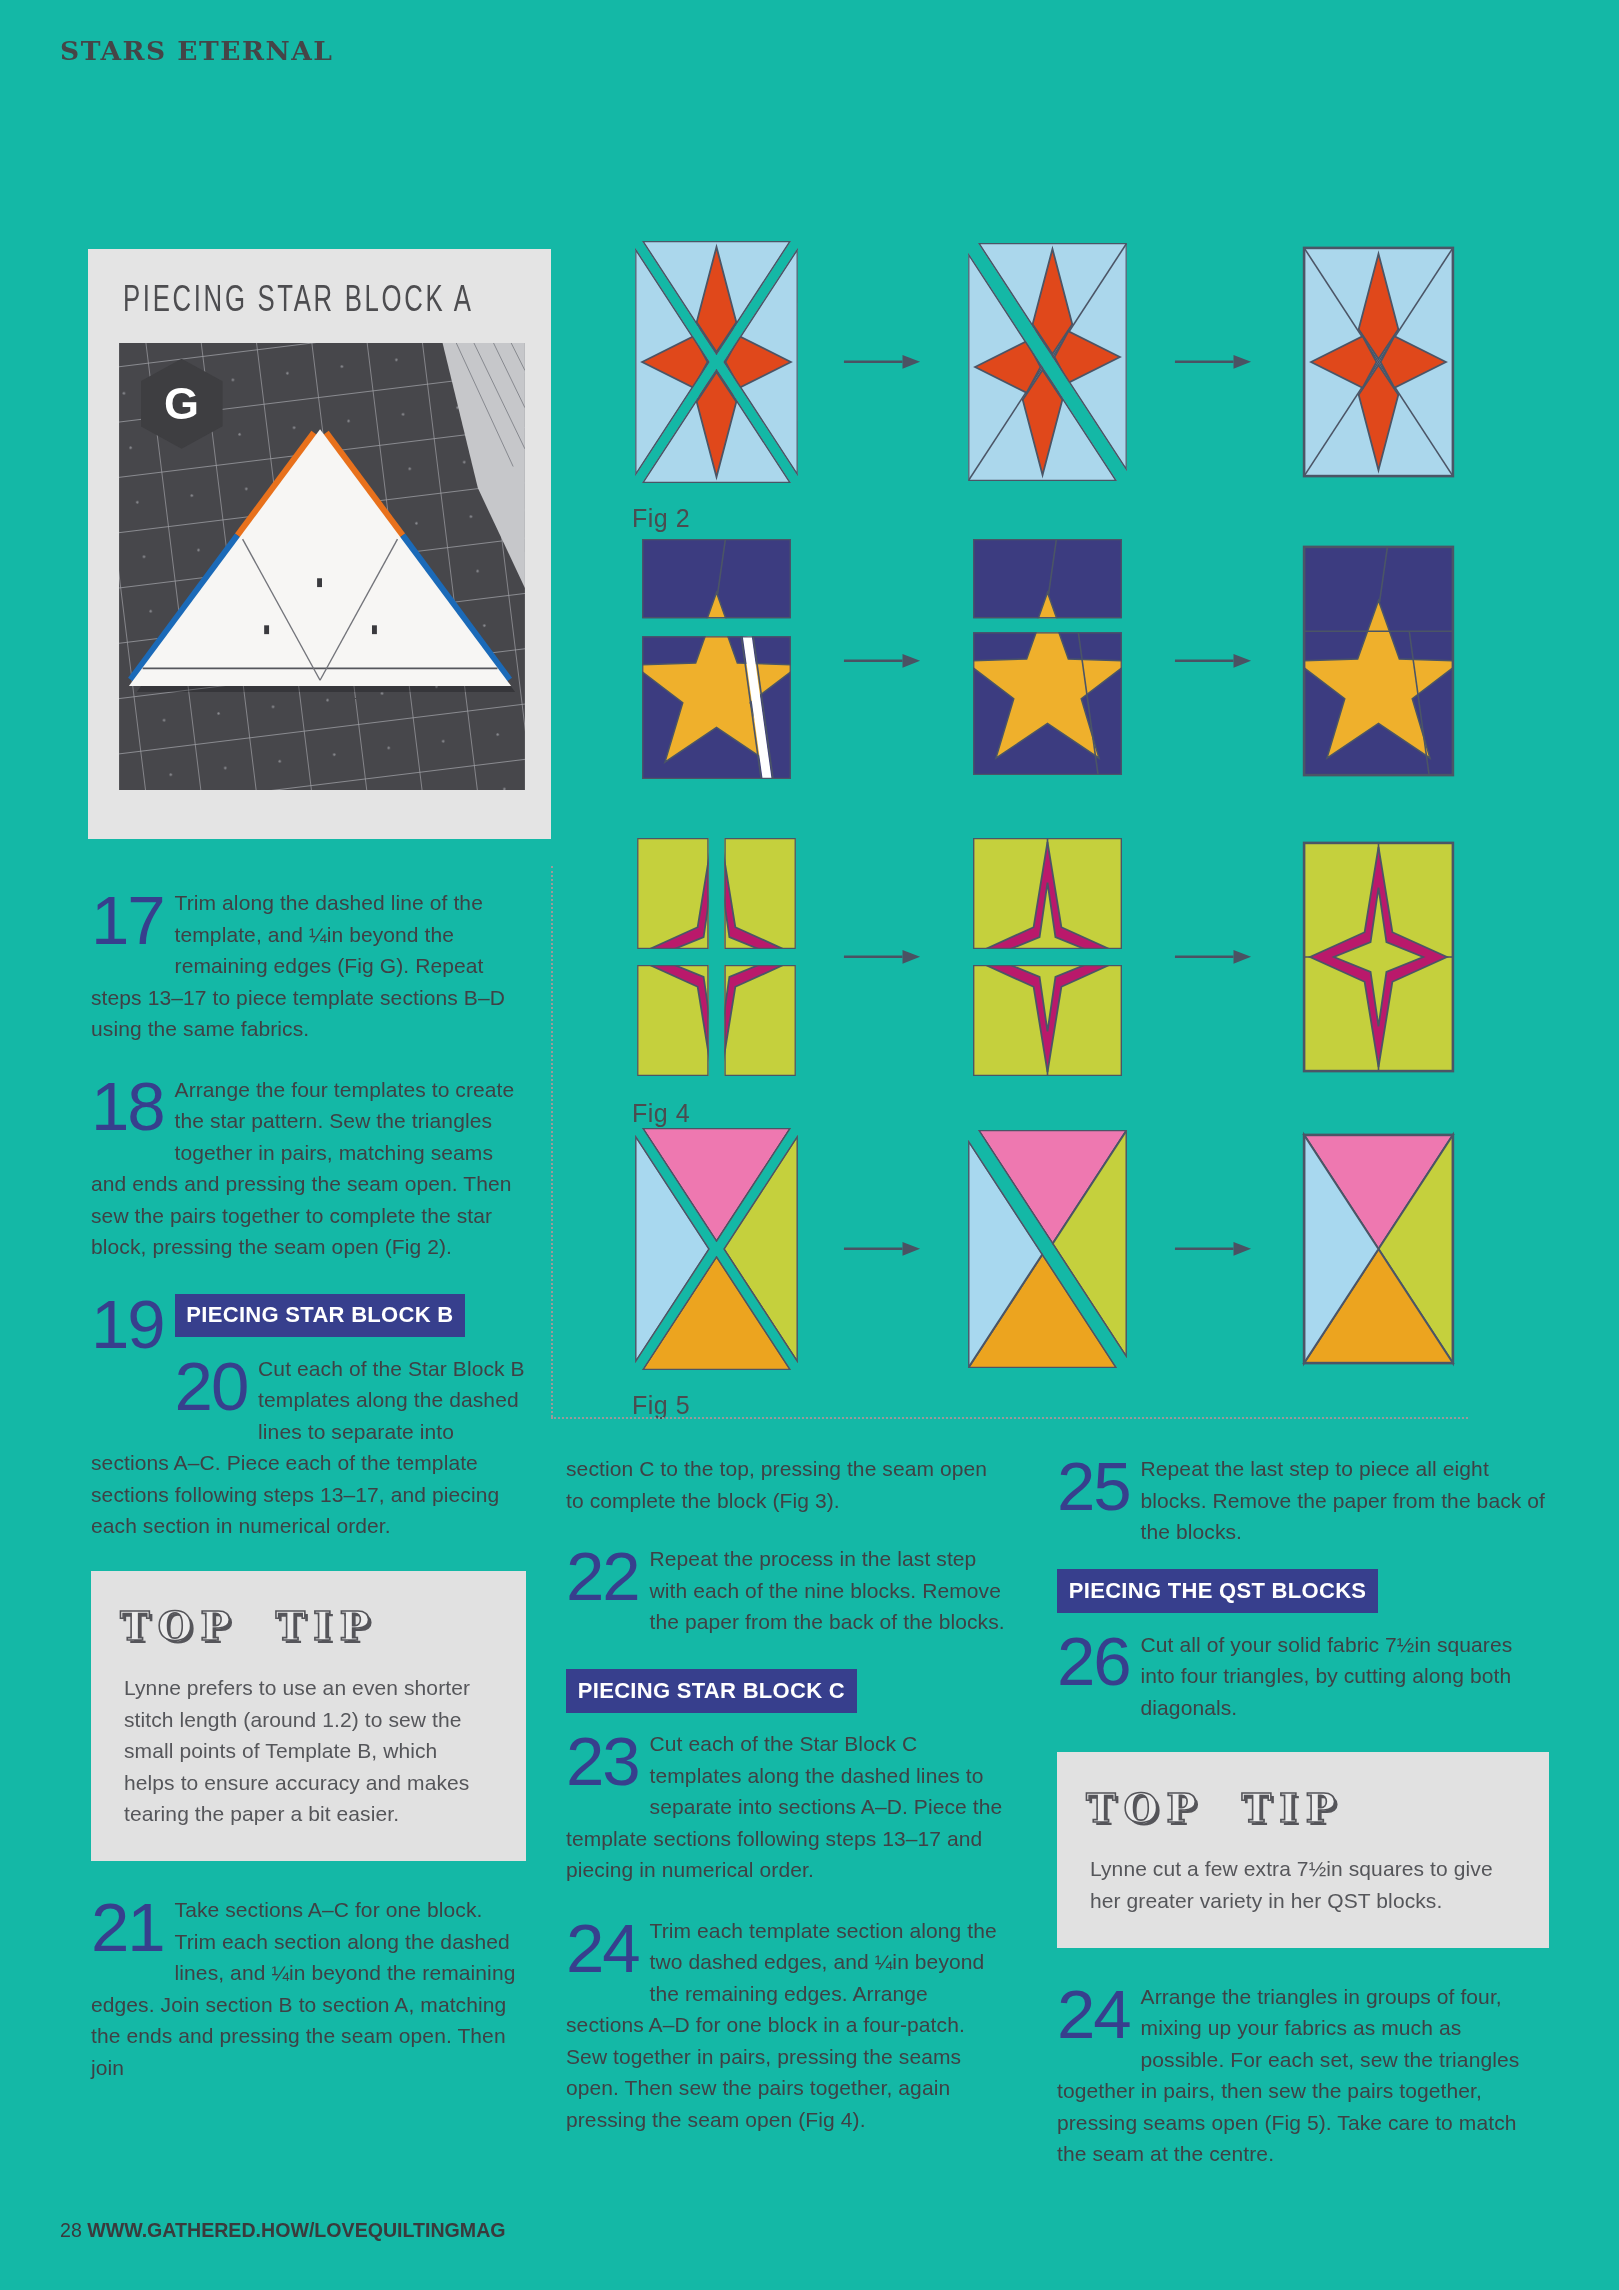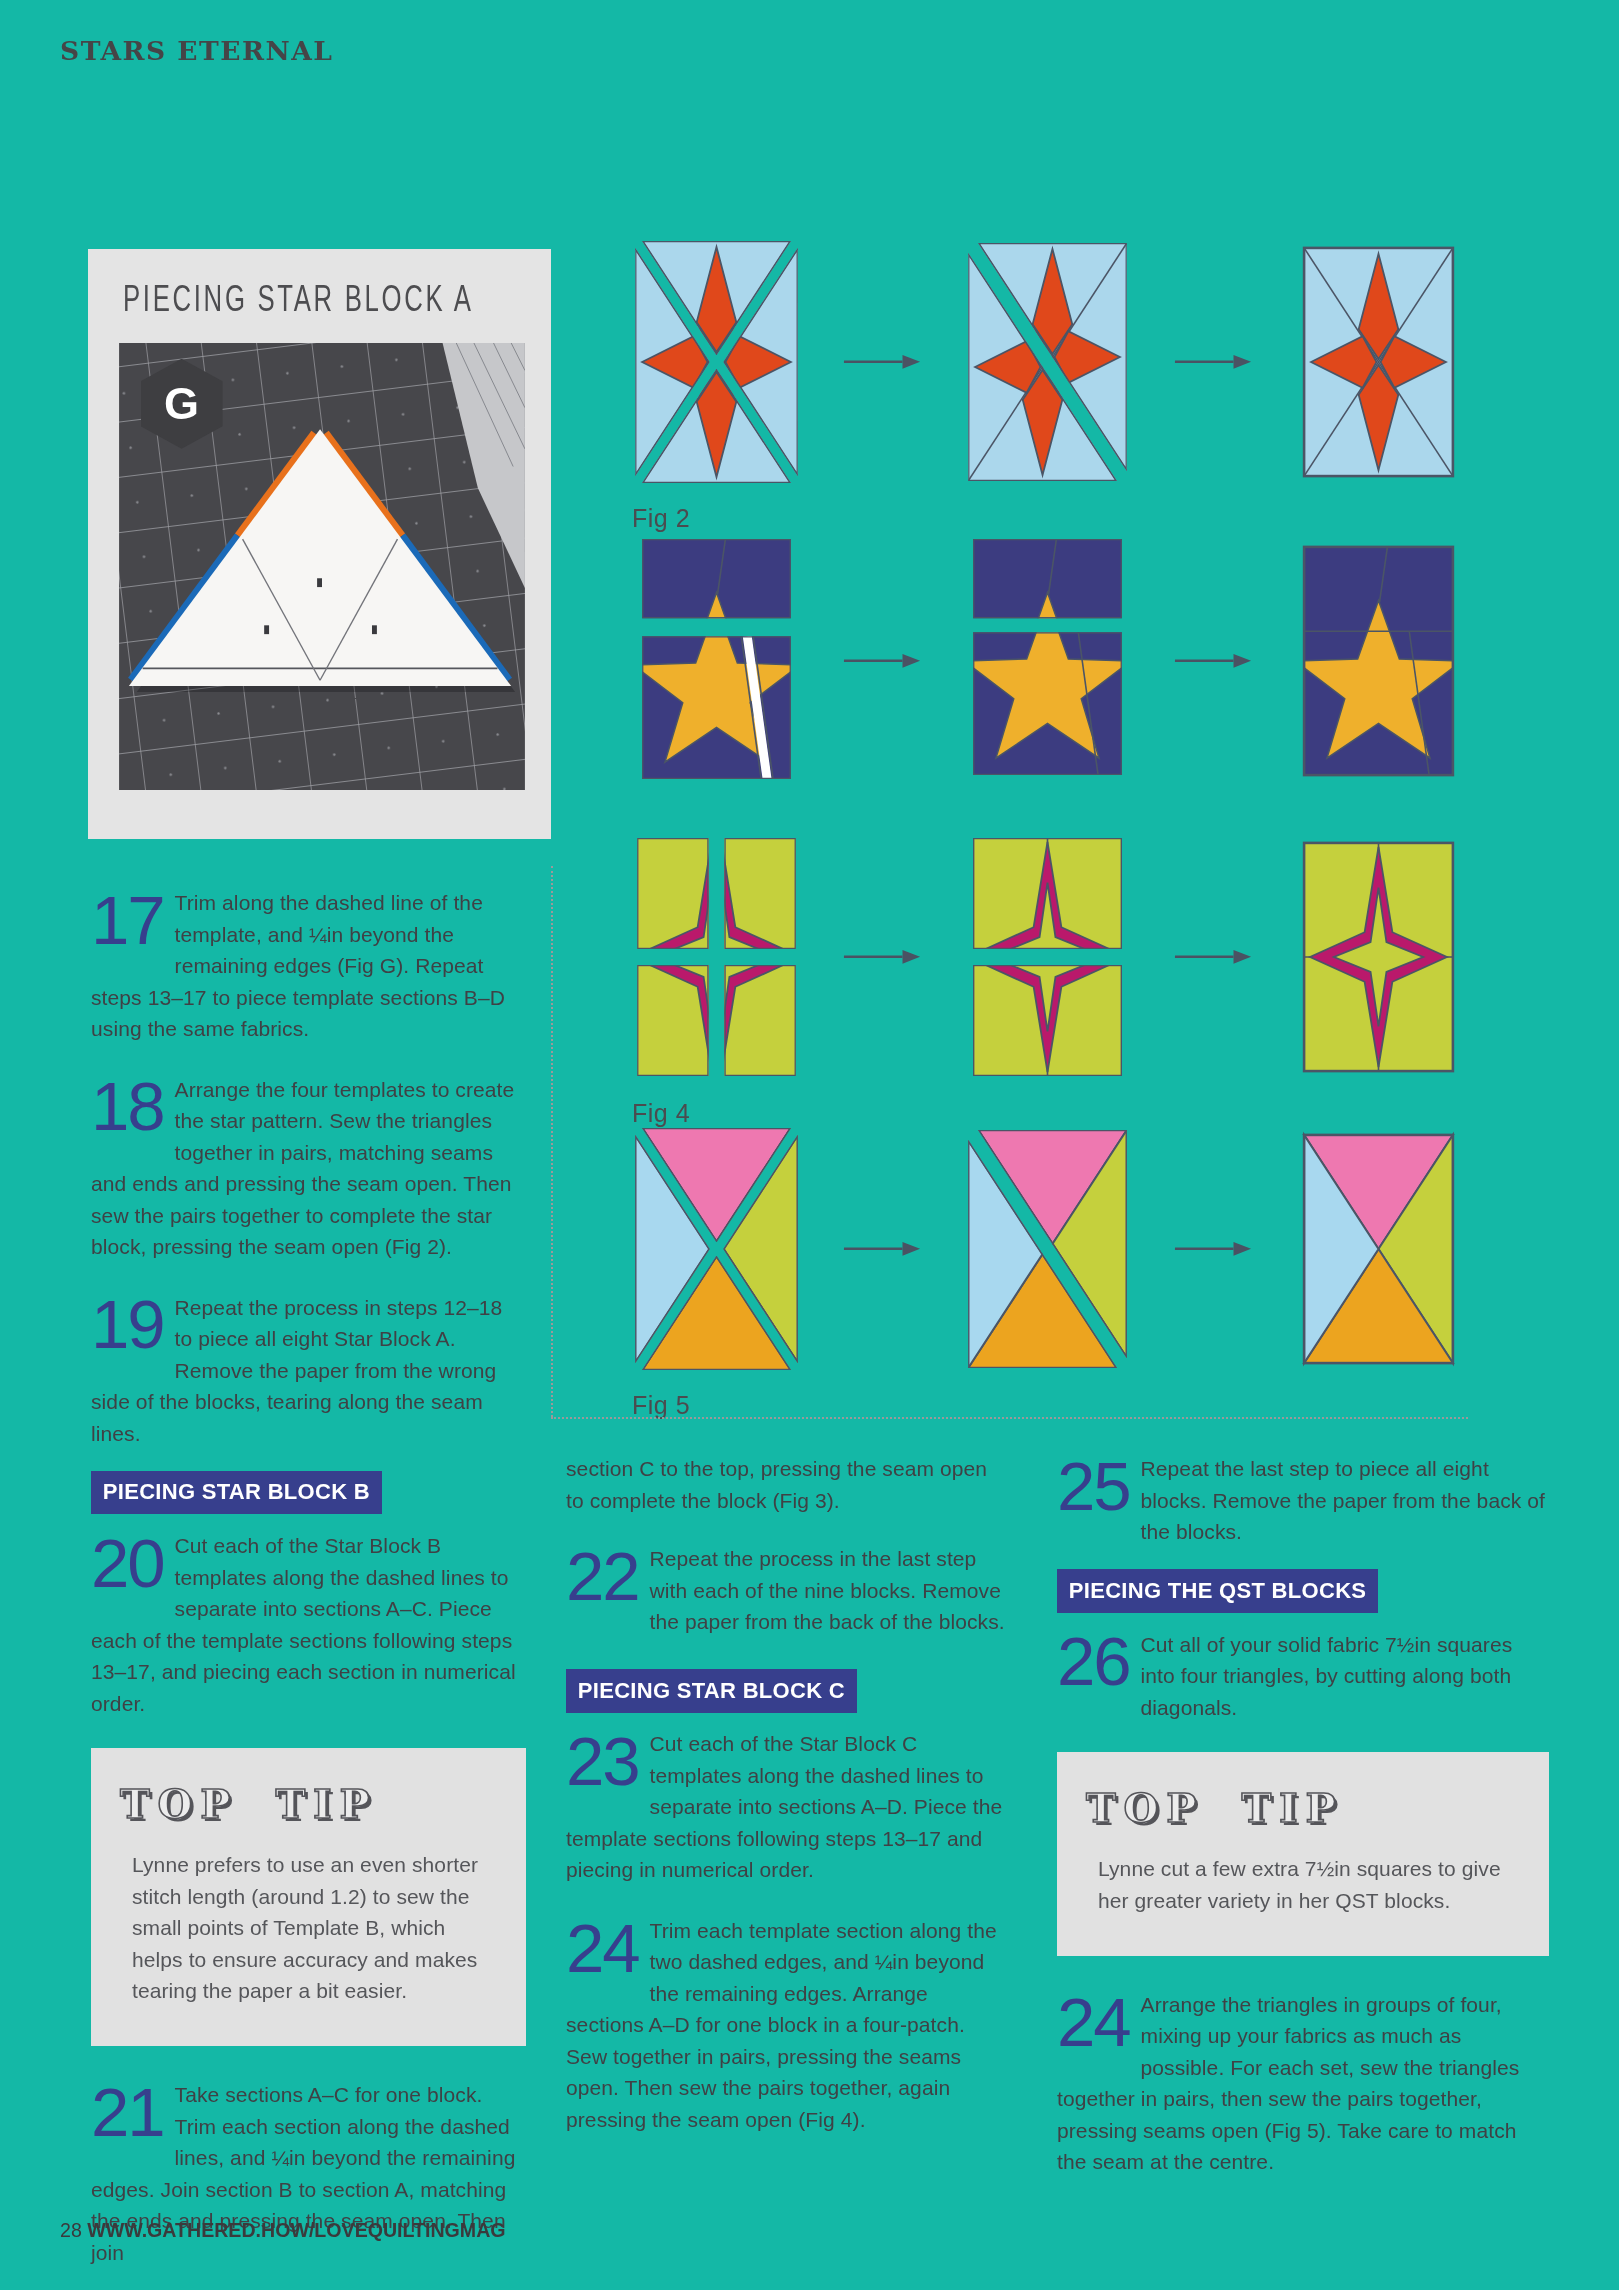--- a/index.html
+++ b/index.html
@@ -40,21 +40,21 @@
   .step{margin:0 0 29px}
   .stepnum{float:left;font-size:69px;line-height:.85;padding:4.9px 10.8px 0 0;color:var(--accent-navy);
        letter-spacing:-2px}
   .cont{margin:0 0 27.4px}
   .heading{display:inline-block;background:var(--accent-navy);color:#fff;font-weight:bold;
        font-size:22px;padding:4.9px 11.8px 5.9px;margin:2px 0 15.7px;letter-spacing:0.3px}
   .tip{background:var(--tip-bg);padding:25.5px 29px 27.4px;margin:3.9px 0 33px}
   .tip-title{font-family:"DejaVu Serif",serif;font-weight:bold;font-size:40px;letter-spacing:7.8px;
        word-spacing:15.7px;color:#ececec;-webkit-text-stroke:1.6px #55555a;text-shadow:2.9px 2.9px 0 #55555a;
        margin:0 0 15.7px}
-  .tip p{margin:12px;color:#55565a}
+  .tip p{margin:4px;color:#55565a}
   .footer{position:absolute;left:60px;top:2219px;font-size:19.6px;color:#3a3a3c}
   .footer .url{font-weight:bold}
   
   .seam{stroke:var(--outline);stroke-width:1.6;fill:none}
   .oln{fill:none;stroke:var(--outline);stroke-width:2.6}
   .gap{stroke:#fff;stroke-width:9;fill:none}
   .cF2bg{fill:var(--fig2-bg)} .cF2fg{fill:var(--fig2-star);stroke:var(--outline);stroke-width:1.8}
   .cF3bg{fill:var(--fig3-bg)} .cF3fg{fill:var(--fig3-star);stroke:var(--outline);stroke-width:1.5}
   .cF4bg{fill:var(--fig4-bg)}
   .cF4fg{fill:var(--fig4-star);stroke:var(--outline);stroke-width:1.8}
@@ -372,21 +372,21 @@
   <div class="dotted-h"></div>
 
   <div class="col" style="left:91px;top:887px;width:435px">
     <p class="step">
       <span class="stepnum">17</span><span>Trim along the dashed line of the template, and ¼in beyond the remaining edges (Fig G). Repeat steps 13–17 to piece template sections B–D using the same fabrics.</span>
     </p>
     <p class="step">
       <span class="stepnum">18</span><span>Arrange the four templates to create the star pattern. Sew the triangles together in pairs, matching seams and ends and pressing the seam open. Then sew the pairs together to complete the star block, pressing the seam open (Fig 2).</span>
     </p>
     <p class="step" style="margin-bottom:19.6px">
-      <span class="stepnum">19</span><span>Repeat the process in steps 12–18 to piece all eight Star Block A. Remove the paper from the wrong side of the blocks, tearing along the seam lines.</span>
+      <span class="stepnum">19</span>
     </p>
     <div class="heading">PIECING STAR BLOCK B</div>
     <p class="step">
       <span class="stepnum">20</span><span>Cut each of the Star Block B templates along the dashed lines to separate into sections A–C. Piece each of the template sections following steps 13–17, and piecing each section in numerical order.</span>
     </p>
     <div class="tip">
       <div class="tip-title">TOP TIP</div>
       <p>Lynne prefers to use an even shorter stitch length (around 1.2) to sew the small points of Template B, which helps to ensure accuracy and makes tearing the paper a bit easier.</p>
     </div>
     <p class="step">

